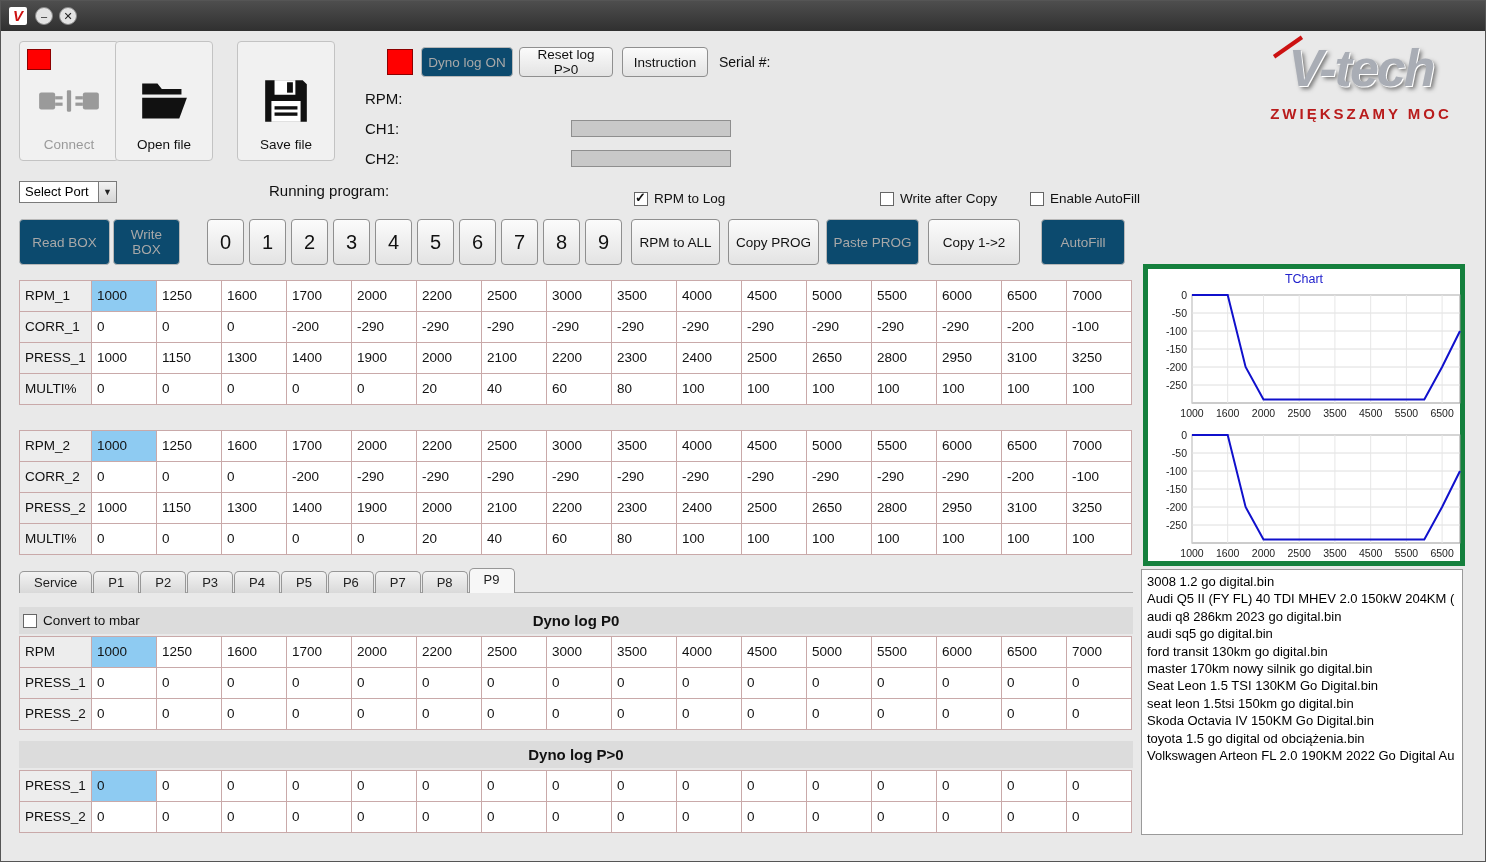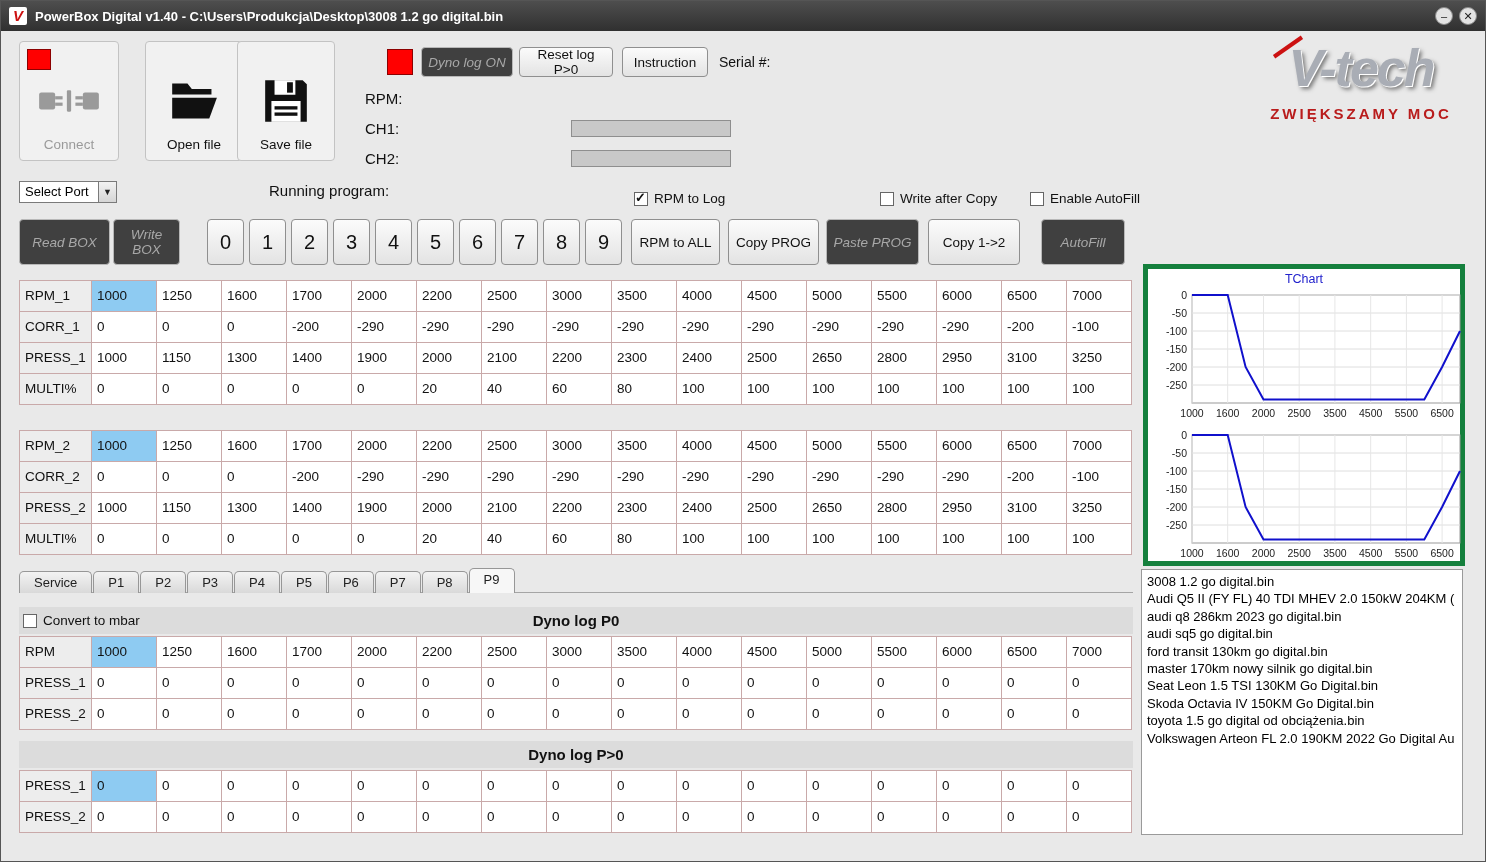--- a/index.html
+++ b/index.html
@@ -5,21 +5,21 @@
   html,body{margin:0;padding:0;background:#9a9a9a;font-family:"Liberation Sans",sans-serif;}
   .app{position:relative;width:1486px;height:862px;background:#e9e9e9;border:1px solid #555;box-sizing:border-box;overflow:hidden;}
   
   .titlebar{position:absolute;left:0;top:0;width:100%;height:30px;background:linear-gradient(#4e4e4e,#303030);display:flex;align-items:center;box-sizing:border-box;padding:0 8px;}
   .app-icon{width:18px;height:18px;background:#fff;border-radius:2px;color:#cc1111;font-weight:bold;font-style:italic;font-size:15px;line-height:18px;text-align:center;margin-right:8px;}
   .title{color:#fff;font-size:13px;font-weight:bold;flex:1;white-space:nowrap;overflow:hidden;}
   .winbtns{display:flex;gap:6px;}
   .winbtn{width:18px;height:18px;border-radius:50%;background:#e3e3e3;border:1px solid #888;color:#222;font-size:11px;line-height:17px;text-align:center;cursor:default;box-sizing:border-box;}
   
   .btn{position:absolute;border:1px solid #8f8f8f;border-radius:4px;background:linear-gradient(#fbfbfb,#e3e3e3);font-family:"Liberation Sans",sans-serif;font-size:13.5px;color:#111;text-align:center;box-sizing:border-box;display:flex;align-items:center;justify-content:center;}
-  .btn.disabled{background:#404040;color:#a8a8a8;border-color:#b8b8b8;font-style:italic;}
+  .btn.disabled{background:#0c4a6e;color:#a8a8a8;border-color:#b8b8b8;}
   .digit{position:static;width:37px;height:46px;font-size:20px;}
   
   .bigbtn{position:absolute;top:40px;width:100px;height:120px;background:#f1f1f1;border:1px solid #c3c3c3;border-radius:4px;box-sizing:border-box;display:flex;flex-direction:column;align-items:center;justify-content:center;}
   .bigbtn .biglabel{position:absolute;bottom:8px;width:100%;text-align:center;font-size:13.5px;color:#111;}
   .bigbtn .biglabel.gray{color:#9a9a9a;}
   .led{position:absolute;left:7px;top:7px;width:24px;height:21px;background:#ff0000;border:1px solid #8c0000;box-sizing:border-box;}
   .redsq{position:absolute;width:26px;height:26px;background:#ff0000;border:1px solid #8c0000;box-sizing:border-box;}
   
   .lbl{position:absolute;font-size:15px;color:#111;}
   .lbl.small{font-size:14px;}
@@ -54,21 +54,20 @@
   
   .icon-wrap{display:flex;align-items:center;justify-content:center;height:80px;}
 </style>
 </head>
 <body>
 
 <div class="app">
 
   <div class="titlebar">
     <div class="app-icon">V</div>
-    <div class="title">PowerBox Digital v1.40 - C:\Users\Produkcja\Desktop\3008 1.2 go digital.bin</div>
     <div class="winbtns">
       <div class="winbtn">–</div>
       <div class="winbtn">✕</div>
     </div>
   </div>
 
   <div class="bigbtn" style="left:18px;">
     <div class="led"></div>
     <div class="icon-wrap">
       <svg width="66" height="32" viewBox="0 0 60 30">
@@ -79,21 +78,21 @@
             <rect x="43" y="7" width="15" height="16" rx="2"></rect>
             <rect x="36" y="10.5" width="7" height="3"></rect>
             <rect x="36" y="16.5" width="7" height="3"></rect>
             <rect x="28" y="5" width="4" height="20" rx="1"></rect>
           </g>
         </svg>
     </div>
     <div class="biglabel gray">Connect</div>
   </div>
 
-  <div class="bigbtn" style="left:144px;width:98px;">
+  <div class="bigbtn" style="left:114px;width:98px;">
     <div class="icon-wrap">
       <svg width="58" height="48" viewBox="0 0 24 22">
           <path fill="#111" d="M2 3h7l2 2.5h9V8H2z"></path>
           <path fill="#111" d="M2 9.5h20.5L19 19H2z"></path>
         </svg>
     </div>
     <div class="biglabel">Open file</div>
   </div>
 
   <div class="bigbtn" style="left:236px;width:98px;">
@@ -518,18 +517,19 @@
   </div>
 
   <div class="file-list">
       <div class="file-item">3008 1.2 go digital.bin</div>
       <div class="file-item">Audi Q5 II (FY FL) 40 TDI MHEV 2.0 150kW 204KM (</div>
       <div class="file-item">audi q8 286km 2023 go digital.bin</div>
       <div class="file-item">audi sq5 go digital.bin</div>
       <div class="file-item">ford transit 130km go digital.bin</div>
       <div class="file-item">master 170km nowy silnik go digital.bin</div>
       <div class="file-item">Seat Leon 1.5 TSI 130KM Go Digital.bin</div>
+      <div class="file-item">seat leon 1.5tsi 150km go digital.bin</div>
       <div class="file-item">Skoda Octavia IV 150KM Go Digital.bin</div>
       <div class="file-item">toyota 1.5 go digital od obciążenia.bin</div>
       <div class="file-item">Volkswagen Arteon FL 2.0 190KM 2022 Go Digital Au</div>
     </div>
 
 </div>
 
 </body></html>

